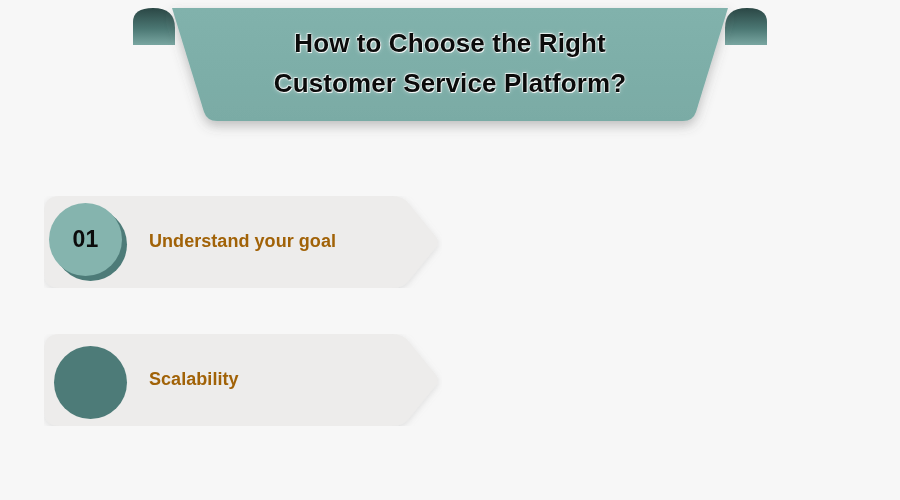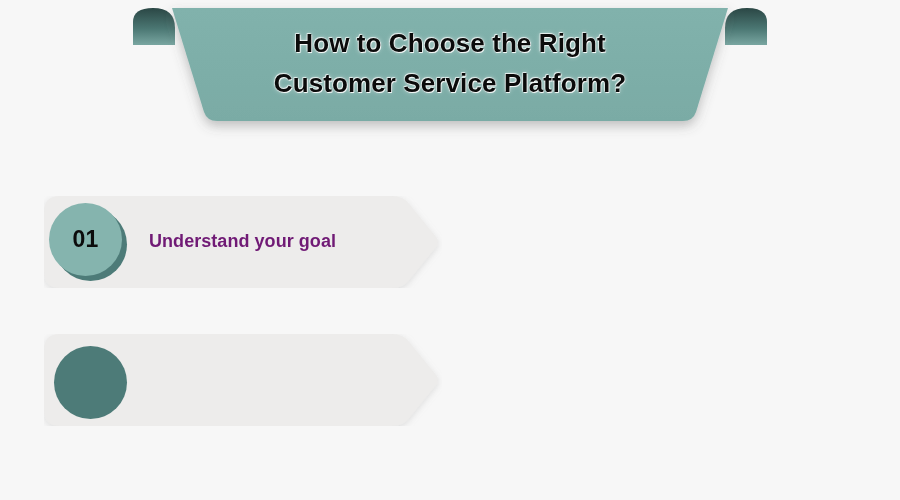--- a/index.html
+++ b/index.html
@@ -124,21 +124,21 @@
     font-size: 23px;
     font-weight: bold;
     color: #0c0c0c;
     letter-spacing: 0.3px;
   }
 
   .card-label {
     margin-left: 22px;
     font-size: 18px;
     font-weight: bold;
-    color: #701a75;
+    color: #a16207;
     line-height: 1.30;
     letter-spacing: 0.05px;
     max-width: 250px;
     white-space: pre-line;
   }
 </style>
 </head>
 <body>
 
 <div class="banner-wrap">
@@ -202,19 +202,20 @@
   <div class="row">
 
     <div class="card col-left">
       <svg class="card-shape" viewBox="0 0 398 92">
         <path d="M 16 0 L 348 0 Q 360 0 366 9 L 392 41 Q 396 46 392 51 L 366 83 Q 360 92 348 92 L 16 92 Q 0 92 0 76 L 0 16 Q 0 0 16 0 Z" fill="#edeceb" filter="url(#cardShadowF)"></path>
       </svg>
       <div class="card-body">
         <div class="badge">
           <div class="badge-back"></div>
         </div>
+        <div class="card-label">Scalability</div>
       </div>
     </div>
 
 
   </div>
 
 </div>
 
 </body></html>

